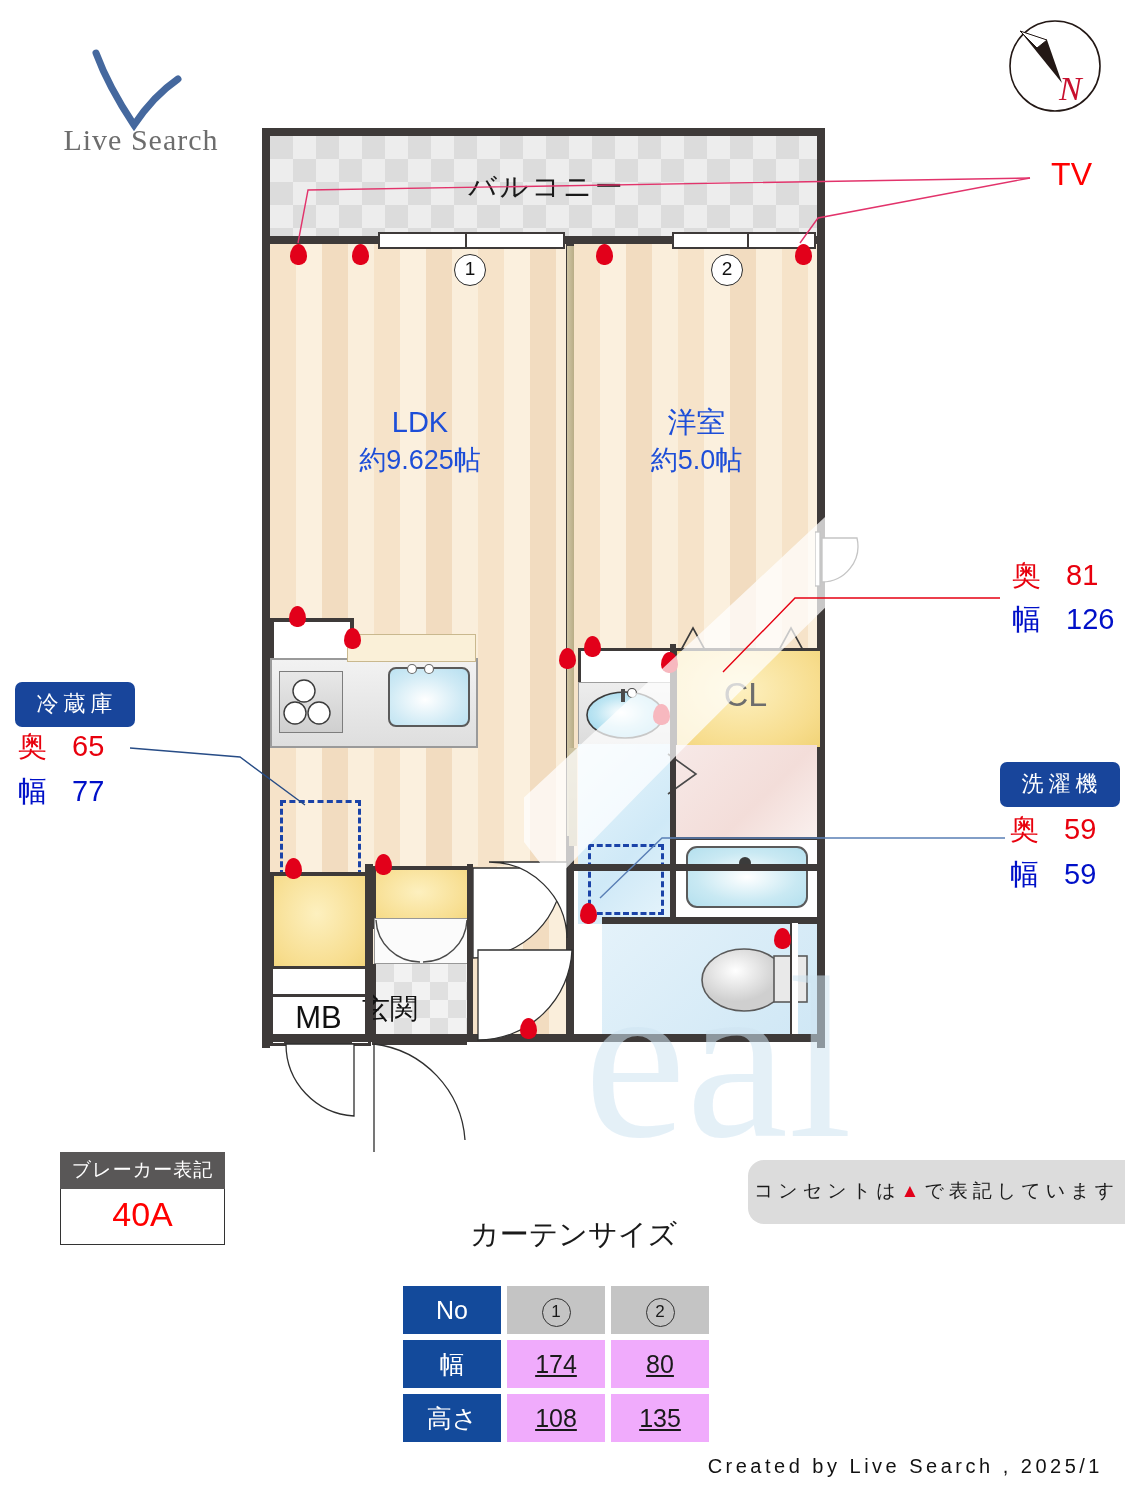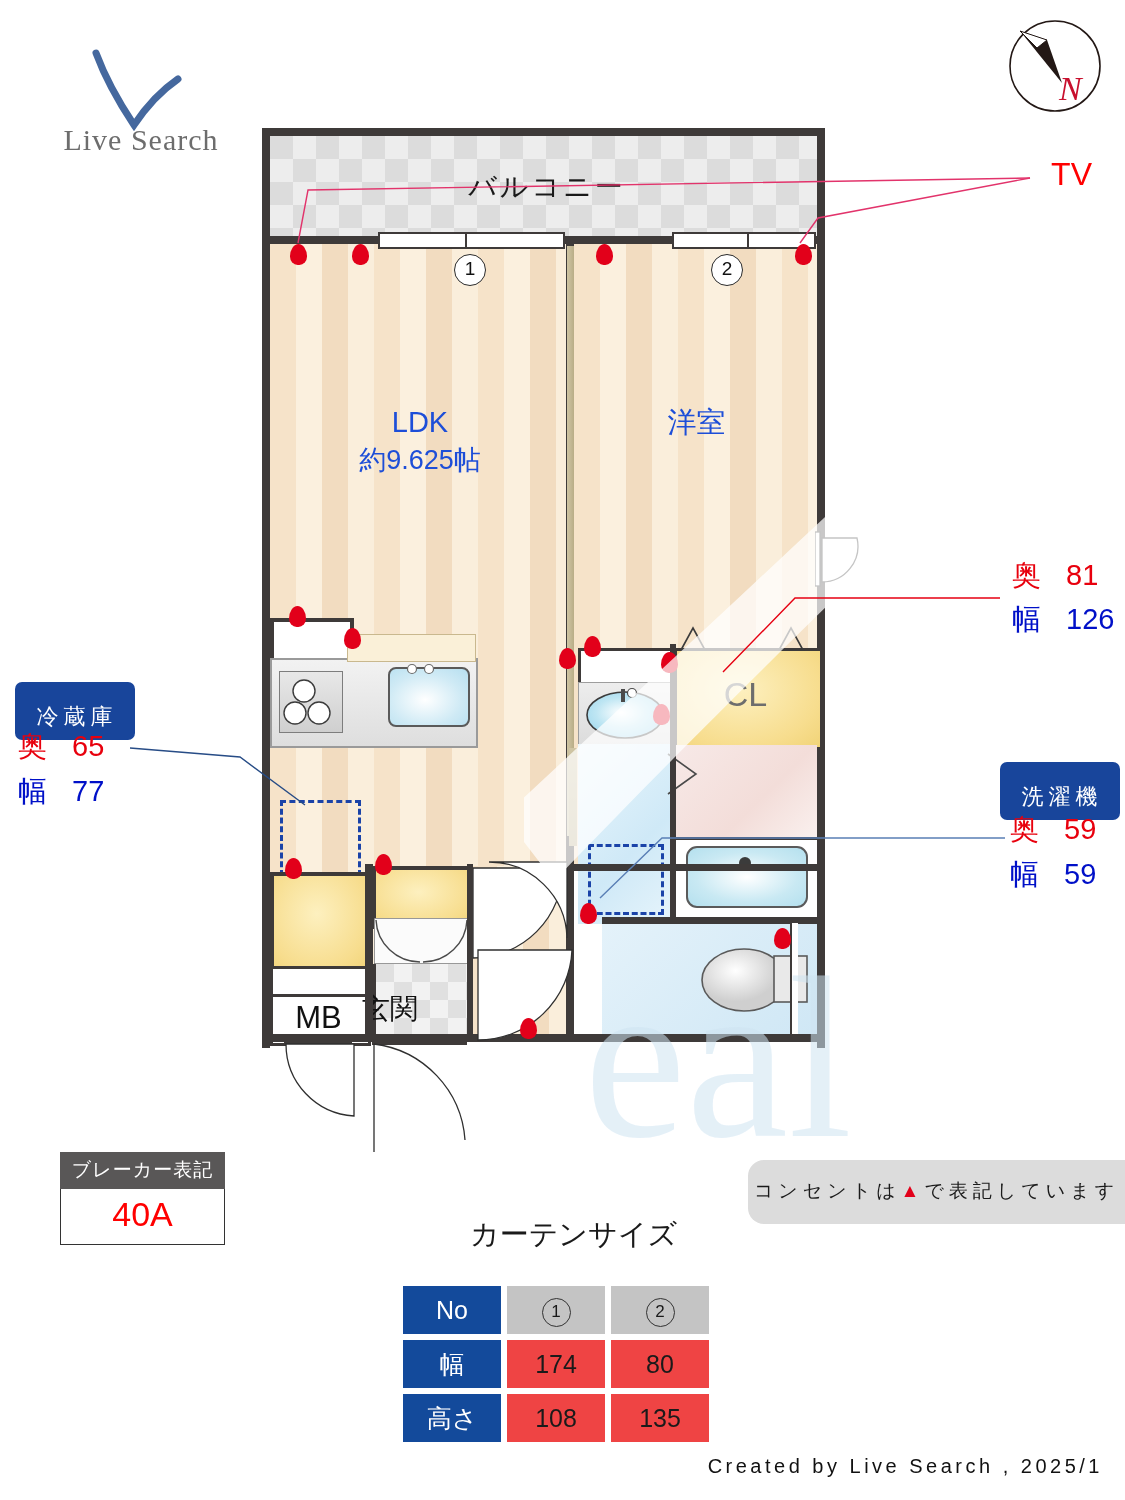--- a/index.html
+++ b/index.html
@@ -42,21 +42,21 @@
 
   
   .outlet{position:absolute;width:17px;height:21px;background:#e2001a;
       border-radius:50% 50% 45% 45%/60% 60% 40% 40%;}
 
   
   .sash{position:absolute;background:#fff;border:2px solid #3e3a39;}
 
   
   .tagBox{position:absolute;background:#18459b;border-radius:7px;color:#fff;
-      text-align:center;font-size:22px;letter-spacing:5px;padding:20px 12px 8px 16px;}
+      text-align:center;font-size:22px;letter-spacing:5px;padding:7px 12px 8px 16px;}
   .dimRow{position:absolute;font-size:29px;white-space:nowrap;}
   .dimRow .lab{display:inline-block;width:46px;}
   .dimRow.depth{color:#e8000d;}
   .dimRow.width{color:#0010c8;}
 
   #tvLabel{right:33px;top:156px;font-size:32px;color:#ff0000;}
 
   
   #breaker{left:28px;top:1152px;width:165px;margin-left:32px;}
   #breaker .hd{background:#595757;color:#fff;font-size:19px;text-align:center;padding:5px 0 6px;letter-spacing:1px;}
@@ -67,21 +67,21 @@
   #note{left:748px;top:1160px;width:377px;background:#dcdcdc;border-radius:16px;padding:16px 16px 18px 0;}
   #note div{font-size:19px;color:#1a1a1a;letter-spacing:5px;text-align:center;line-height:1.6;}
   #note .mark{color:#e2001a;}
 
   
   #curtainTitle{left:470px;top:1215px;font-size:29px;}
   #curtain{left:397px;top:1280px;border-collapse:separate;border-spacing:6px;}
   #curtain td{width:96px;height:46px;text-align:center;font-size:25px;}
   #curtain td.hd{background:#134a9b;color:#fff;font-size:25px;}
   #curtain td.colhd{background:#c4c4c4;}
-  #curtain td.val{background:#ef4444;}
+  #curtain td.val{background:#f0abfc;text-decoration:underline;}
   #curtain .circ{display:inline-block;width:27px;height:27px;border-radius:50%;
       border:1.4px solid #333;background:transparent;font-size:17px;line-height:26px;}
 
   #footer{right:22px;top:1455px;font-size:20px;letter-spacing:3.5px;color:#111;}
 
   
   #wm{left:262px;top:128px;width:563px;height:920px;overflow:hidden;pointer-events:none;}
 </style>
 </head>
 <body>
@@ -118,20 +118,21 @@
     <span class="n">LDK</span>
     <span class="s">約9.625帖</span>
   </div>
 
   <div class="wall" style="left:304px;top:116px;width:8px;height:796px;"></div>
   <div class="abs" style="left:305px;top:118px;width:7px;height:590px;background:linear-gradient(90deg,#cfc5a4,#b9ad87);"></div>
 
   <div class="room woodfloor" style="left:312px;top:116px;width:243px;height:620px;"></div>
   <div class="roomLabel" style="left:322px;top:275px;width:225px;">
     <span class="n">洋室</span>
+    <span class="s">約5.0帖</span>
   </div>
 
   <div class="sash" style="left:116px;top:104px;width:87px;height:13px;"></div>
   <div class="sash" style="left:203px;top:104px;width:96px;height:13px;"></div>
   <div class="sash" style="left:410px;top:104px;width:75px;height:13px;"></div>
   <div class="sash" style="left:485px;top:104px;width:65px;height:13px;"></div>
 
   <div class="winNum" style="left:192px;top:126px;">1</div>
   <div class="winNum" style="left:449px;top:126px;">2</div>
 

